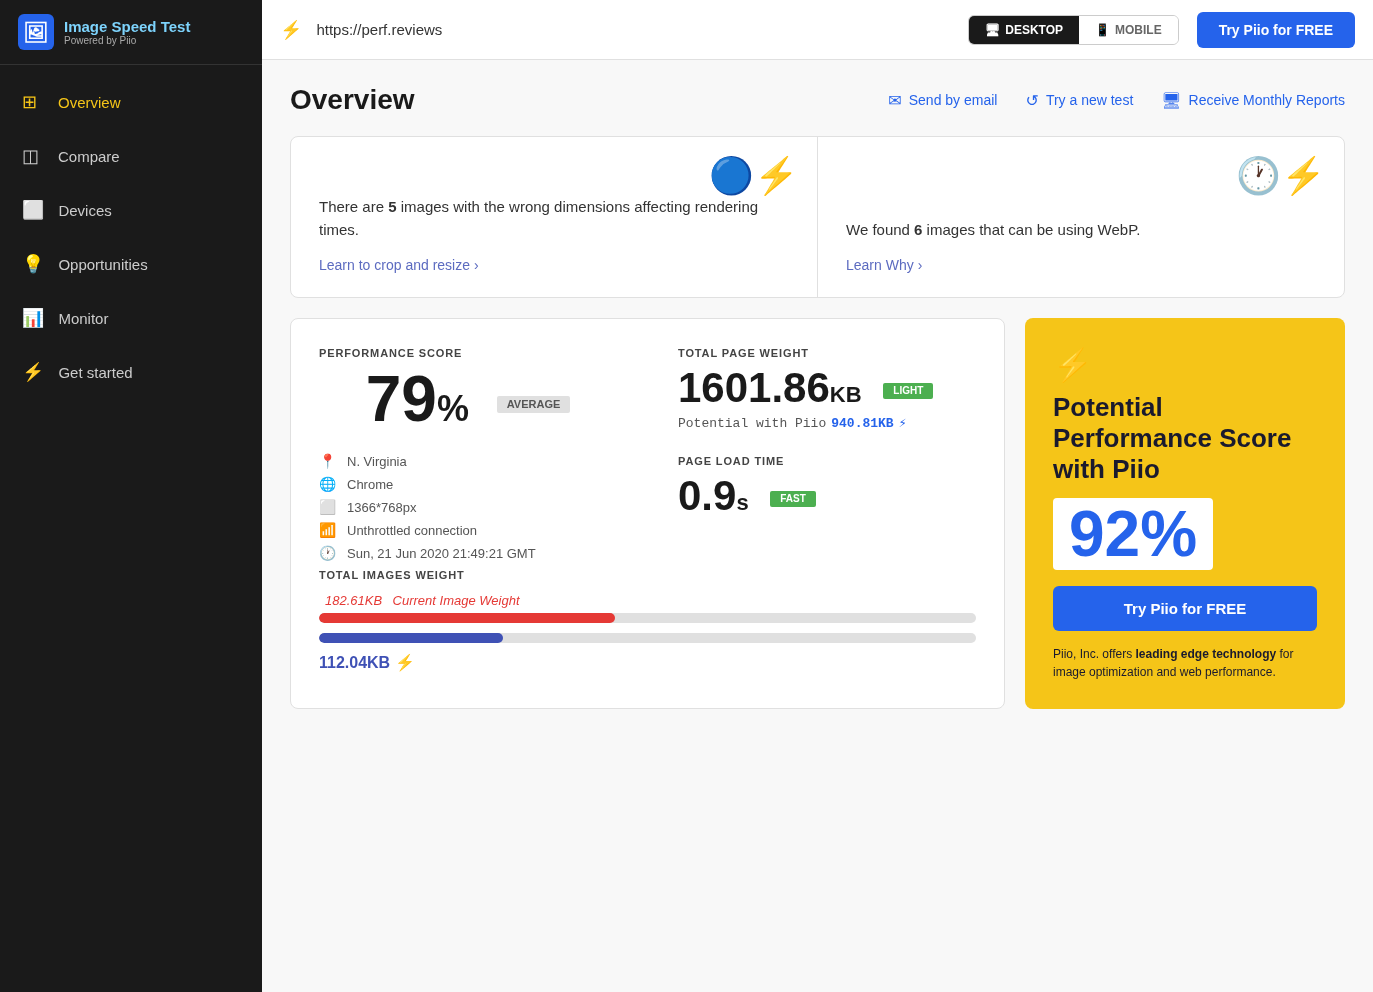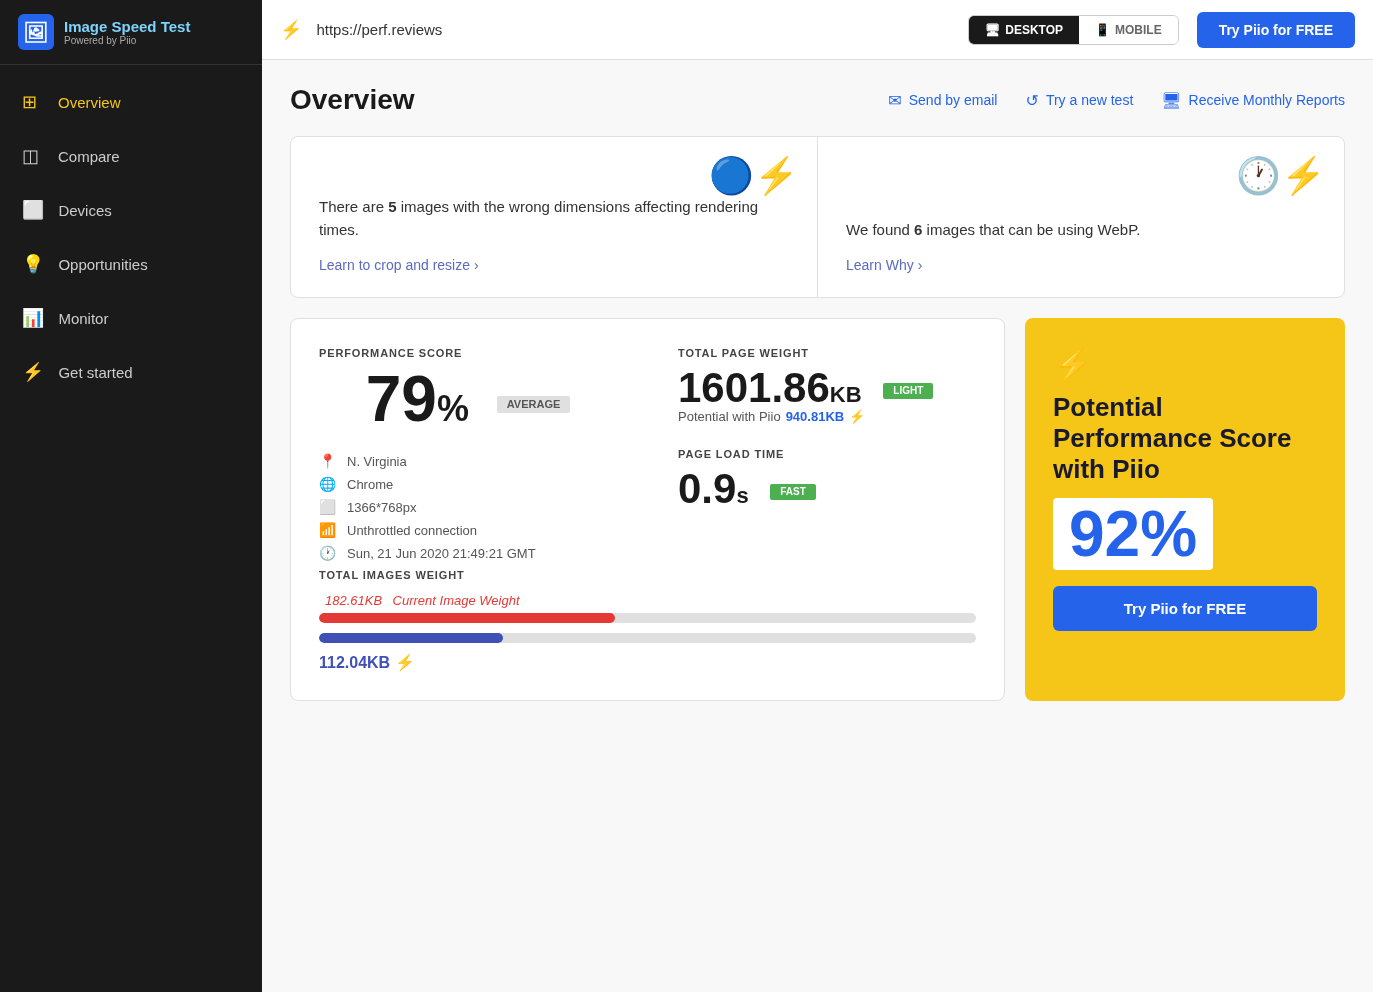--- a/index.html
+++ b/index.html
@@ -253,23 +253,25 @@
     .stat-value {
       font-size: 42px;
       font-weight: 900;
       color: #1a1a1a;
       line-height: 1;
     }
     .stat-value .unit { font-size: 22px; }
     .stat-sub {
       font-size: 13px;
       color: #555;
+      margin-top: 6px;
       display: flex;
       align-items: center;
       gap: 5px;
+      font-family: Liberation Mono, monospace;
     }
     .stat-sub .piio-val { color: #2563eb; font-weight: 700; }
 
     .meta-list { margin-top: 22px; display: flex; flex-direction: column; gap: 7px; }
     .meta-item {
       display: flex;
       align-items: center;
       gap: 10px;
       font-size: 13px;
       color: #555;
@@ -528,17 +530,20 @@
         </div>
       </div>
 
       <div class="stats-piio">
         <div class="piio-icon">⚡</div>
         <div class="piio-headline">Potential Performance Score with Piio</div>
         <div class="piio-score">
           <span>92</span><span>%</span>
         </div>
         <button class="piio-cta">Try Piio for FREE</button>
+        <div class="piio-desc">
+          <span>Piio, Inc. offers </span><strong>leading edge technology</strong><span> for image optimization and web performance.</span>
+        </div>
       </div>
 
     </div>
   </div>
 </div>
 
 </body></html>

